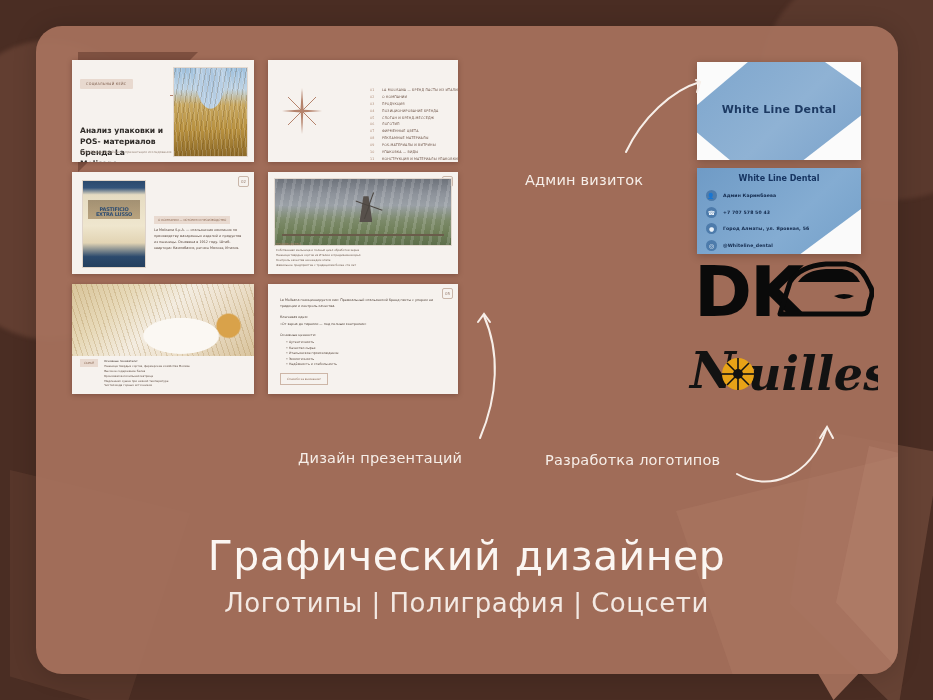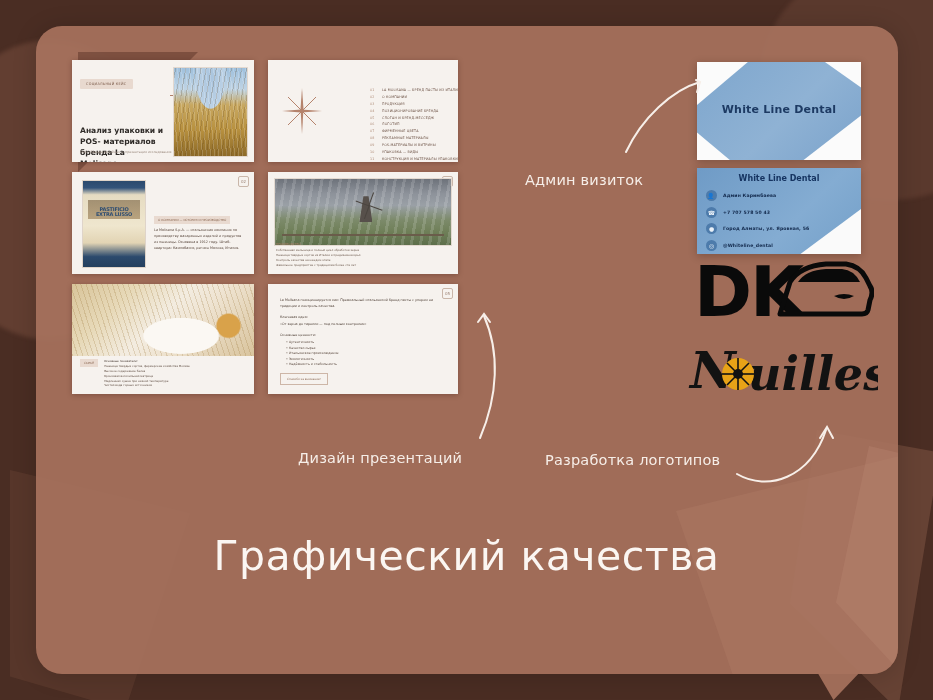--- a/index.html
+++ b/index.html
@@ -408,16 +408,17 @@
       <path d="M737 474 C768 492 810 478 826 430"></path>
       <path d="M820 438 L827 427 L833 438"></path>
     </g>
   </svg>
 
   <div class="annot a-cards">Админ визиток</div>
   <div class="annot a-logos">Разработка логотипов</div>
   <div class="annot a-press">Дизайн презентаций</div>
 
   <div class="headline">
-    <div class="h-main">Графический качества</div>
+    <div class="h-main">Графический дизайнер</div>
+    <div class="h-sub">Логотипы | Полиграфия | Соцсети</div>
   </div>
 
 </div>
 
 </body></html>

